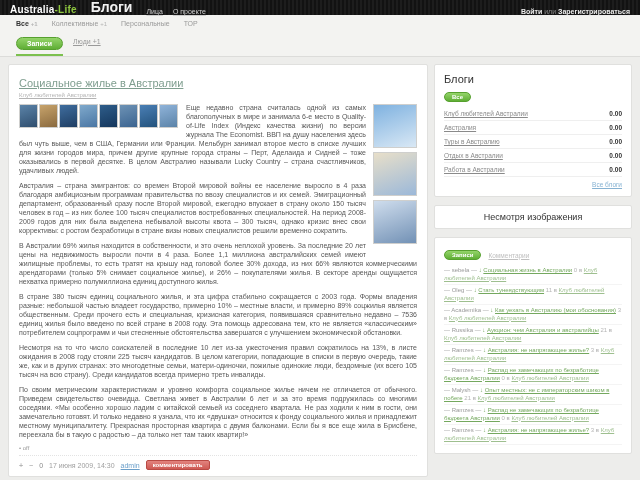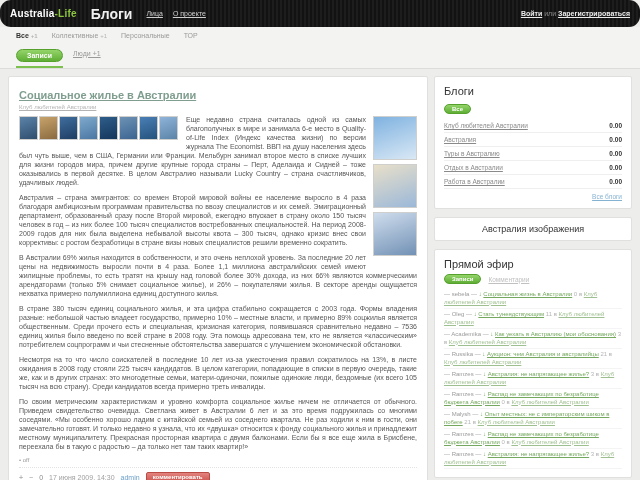--- a/index.html
+++ b/index.html
@@ -1,21 +1,21 @@
 <!DOCTYPE html>
 <html><head>
 <meta charset="utf-8">
 <style>
   *{margin:0;padding:0;box-sizing:border-box;}
   html,body{width:640px;height:480px;overflow:hidden;}
   body{background:#ededeb;font-family:"Liberation Sans",sans-serif;color:#444;}
   a{cursor:pointer;}
   
-  .header{height:27px;background:repeating-linear-gradient(90deg,#1d1d1d 0 2px,#121212 2px 4px);
-    display:flex;align-items:center;padding:0 10px;gap:14px;border-radius:11px;}
+  .header{height:15px;background:repeating-linear-gradient(90deg,#1d1d1d 0 2px,#121212 2px 4px);
+    display:flex;align-items:flex-end;padding:0 10px;gap:14px;}
   .logo{font-size:10px;font-weight:bold;color:#fff;letter-spacing:.2px;}
   .logo .life{color:#8dc63f;}
   .site-title{font-size:14px;color:#f0f0f0;font-weight:bold;}
   .hnav{display:flex;gap:10px;}
   .hnav a{color:#cfcfcf;font-size:7px;text-decoration:underline;}
   .auth{margin-left:auto;font-size:7px;color:#8a8a8a;}
   .auth a{color:#ededed;font-weight:bold;text-decoration:underline;}
   
   .tabbar{background:#f3f3f1;border-bottom:1px solid #dcdcda;padding:5px 16px 0;}
   .tabs{display:flex;gap:14px;font-size:7px;color:#9a9a9a;}
@@ -27,21 +27,21 @@
   .pill{display:inline-block;background:linear-gradient(#94d46a,#5fae35);color:#fff;font-size:7px;
     font-weight:bold;padding:2px 10px;border-radius:9px;border:1px solid #56a02e;}
   .subrow .ghost{font-size:7px;color:#9a9a9a;text-decoration:underline;padding-bottom:6px;}
   
   .content{display:flex;gap:6px;padding:7px 8px;align-items:flex-start;}
   .main{width:420px;flex:none;}
   .sidebar{flex:1;min-width:0;}
   .card{background:#fff;border:1px solid #e0e0de;border-radius:2px;}
   
   .article{padding:8px 10px 6px;margin-bottom:7px;}
-  .article-title{font-size:11px;color:#7f9e8f;font-weight:bold;text-decoration:underline;display:inline-block;}
+  .article-title{font-size:11px;color:#7f9e8f;font-weight:normal;text-decoration:underline;display:inline-block;}
   .article-sub{font-size:6px;color:#b3b3b3;text-decoration:underline;display:block;margin:1px 0 5px;}
   .strip{float:left;width:160px;display:flex;gap:1px;margin:1px 7px 3px 0;}
   .strip .th{width:19px;height:24px;flex:none;}
   .rightimgs{float:right;width:44px;margin:1px 0 4px 7px;}
   .rightimgs .th{width:44px;height:44px;margin-bottom:4px;}
   .th{border:1px solid #cfcfcd;}
   .para{font-size:7px;line-height:9px;color:#575757;margin-bottom:6px;text-align:justify;}
   .note{font-size:6px;color:#9a9a9a;margin-bottom:4px;clear:left;}
   .meta{clear:both;display:flex;align-items:center;gap:6px;border-top:1px dotted #e3e3e3;
     padding-top:4px;font-size:7px;color:#a0a0a0;}
@@ -181,24 +181,23 @@
           <div class="brow">
      <a>Работа в Австралии</a>
      <span class="val">0.00</span>
    </div>
         </div>
       <div class="card-foot">
         <a>Все блоги</a>
       </div>
     </div>
 
-    <div class="card random-card">Австралия изображения</div>
+    <div class="card random-card">Несмотря изображения</div>
 
     <div class="card side-card">
-      <div class="card-title">Прямой эфир</div>
       <div class="live-tabs">
         <a class="mini-pill" style="margin:0">Записи</a>
         <a class="live-tab-off">Комментарии</a>
       </div>
       <div id="liverows">
           <div class="lrow">
      <span class="usr">— sebela —</span>
      <span class="arr">↓</span>
      <a class="tt">Социальная жизнь в Австралии</a>
      <span class="cc">0</span>

